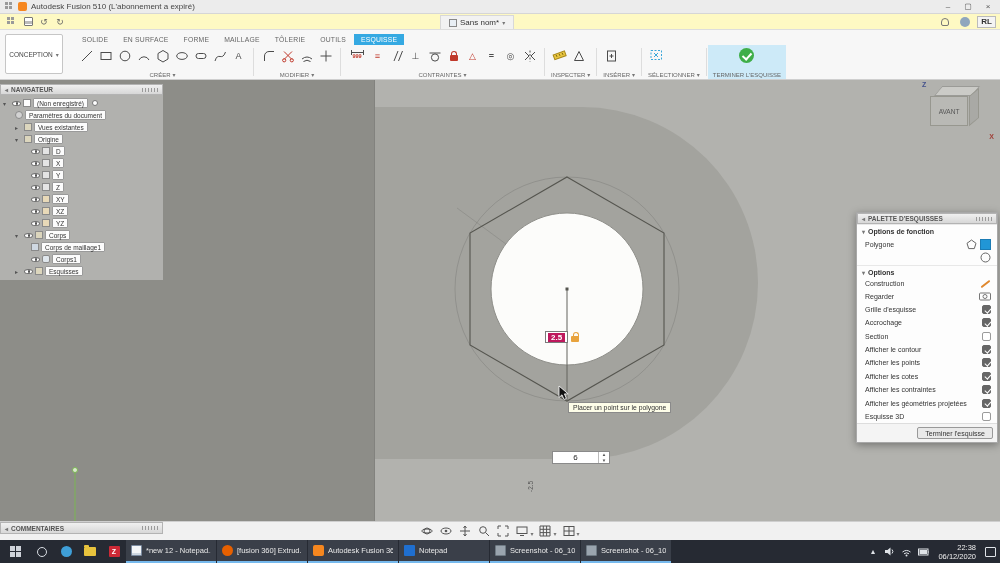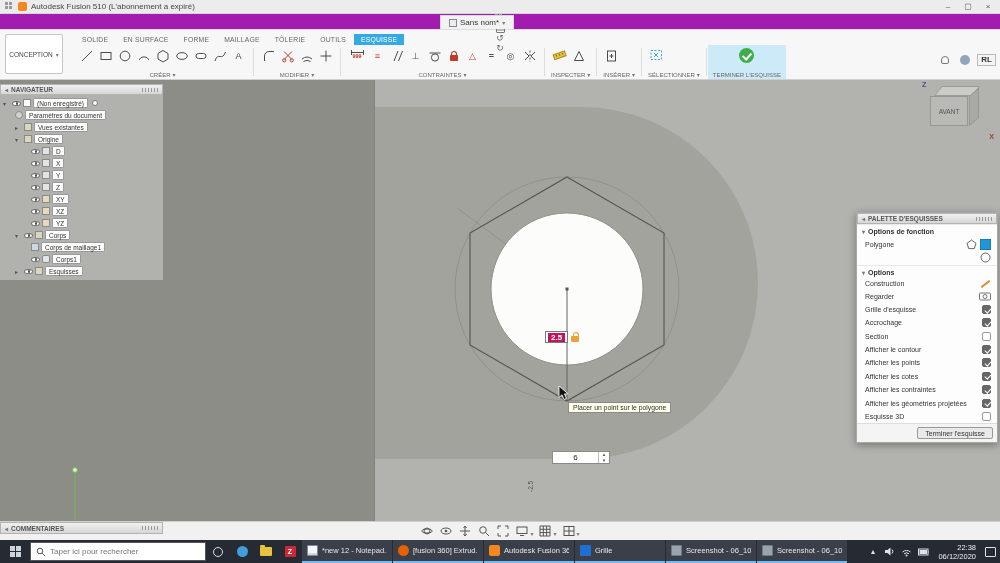--- a/index.html
+++ b/index.html
@@ -9,21 +9,21 @@
   .tb-grid{width:10px;height:10px;margin:0 3px;background:
     linear-gradient(#9a9a9a,#9a9a9a) 0 0/3px 3px no-repeat,
     linear-gradient(#9a9a9a,#9a9a9a) 4px 0/3px 3px no-repeat,
     linear-gradient(#9a9a9a,#9a9a9a) 0 4px/3px 3px no-repeat,
     linear-gradient(#9a9a9a,#9a9a9a) 4px 4px/3px 3px no-repeat;}
   .tb-logo{width:9px;height:9px;border-radius:2px;background:#f6871f;margin-right:4px;}
   .wc{width:20px;text-align:center;color:#555;font-size:8px;cursor:default;}
   .wc-min::before{content:"–";} .wc-max::before{content:"▢";} .wc-close::before{content:"×";}
   #titlebar .spacer{flex:1;}
   
-  #appbar{height:16px;background:#a21caf;border-bottom:1px solid #ddd;display:flex;align-items:center;padding:0 4px;position:relative;font-size:9px;color:#555;flex-direction:column;}
+  #appbar{height:16px;background:#fef9c3;border-bottom:1px solid #ddd;display:flex;align-items:center;padding:0 4px;position:relative;font-size:9px;color:#555;}
   .ab-ic{width:16px;height:13px;display:flex;align-items:center;justify-content:center;color:#666;font-size:9px;}
   .ab-undo::before{content:"↺";} .ab-redo::before{content:"↻";}
   .floppy{width:9px;height:9px;border:1px solid #777;border-radius:1px;background:linear-gradient(#fff 0 3px,#bbb 3px 6px,#fff 6px);}
   #doc-tab{position:absolute;left:440px;top:1px;height:14px;display:flex;align-items:center;gap:3px;background:#f2f2f2;border:1px solid #d8d8d8;border-bottom:none;padding:0 8px;font-size:8px;color:#333;}
   .cube-ic{width:8px;height:8px;border:1px solid #888;background:#e8eef4;}
   #appbar .right{margin-left:auto;display:flex;align-items:center;gap:4px;}
   .bell{width:8px;height:8px;border:1px solid #777;border-radius:50% 50% 2px 2px;}
   .avatar{width:10px;height:10px;border-radius:50%;background:#8fa6bd;}
   .user-badge{font-size:8px;font-weight:bold;color:#333;border:1px solid #bbb;background:#f4f4f4;padding:0 3px;height:12px;display:flex;align-items:center;}
   
@@ -677,27 +677,20 @@
         </span>
         <span class="caret"></span>
       </span>
   </div>
 </div>
 
 <div id="taskbar">
   <span class="tb-btn" id="start">
       <span class="winlogo"></span>
     </span>
-  <div id="searchbox">
-    <svg width="10" height="10">
-        <circle cx="4" cy="4" r="2.8" fill="none" stroke="#555"></circle>
-        <line x1="6.2" y1="6.2" x2="9.2" y2="9.2" stroke="#555"></line>
-      </svg>
-    <input placeholder="Taper ici pour rechercher" style="">
-  </div>
   <span class="tb-btn pin">
       <span class="ring"></span>
     </span>
   <span class="tb-btn pin">
       <span class="edge-ball"></span>
     </span>
   <span class="tb-btn pin">
       <span class="folder-ic"></span>
     </span>
   <span class="tb-btn pin">
@@ -710,21 +703,21 @@
   <div class="task">
       <span class="ticon firefox"></span>
       <span class="tlabel">[fusion 360] Extrud...</span>
     </div>
   <div class="task">
       <span class="ticon fusion"></span>
       <span class="tlabel">Autodesk Fusion 36...</span>
     </div>
   <div class="task">
       <span class="ticon photos"></span>
-      <span class="tlabel">Grille</span>
+      <span class="tlabel">Notepad</span>
     </div>
   <div class="task">
       <span class="ticon shot"></span>
       <span class="tlabel">Screenshot - 06_10...</span>
     </div>
   <div class="task">
       <span class="ticon shot"></span>
       <span class="tlabel">Screenshot - 06_10...</span>
     </div>
   <div id="tray">

